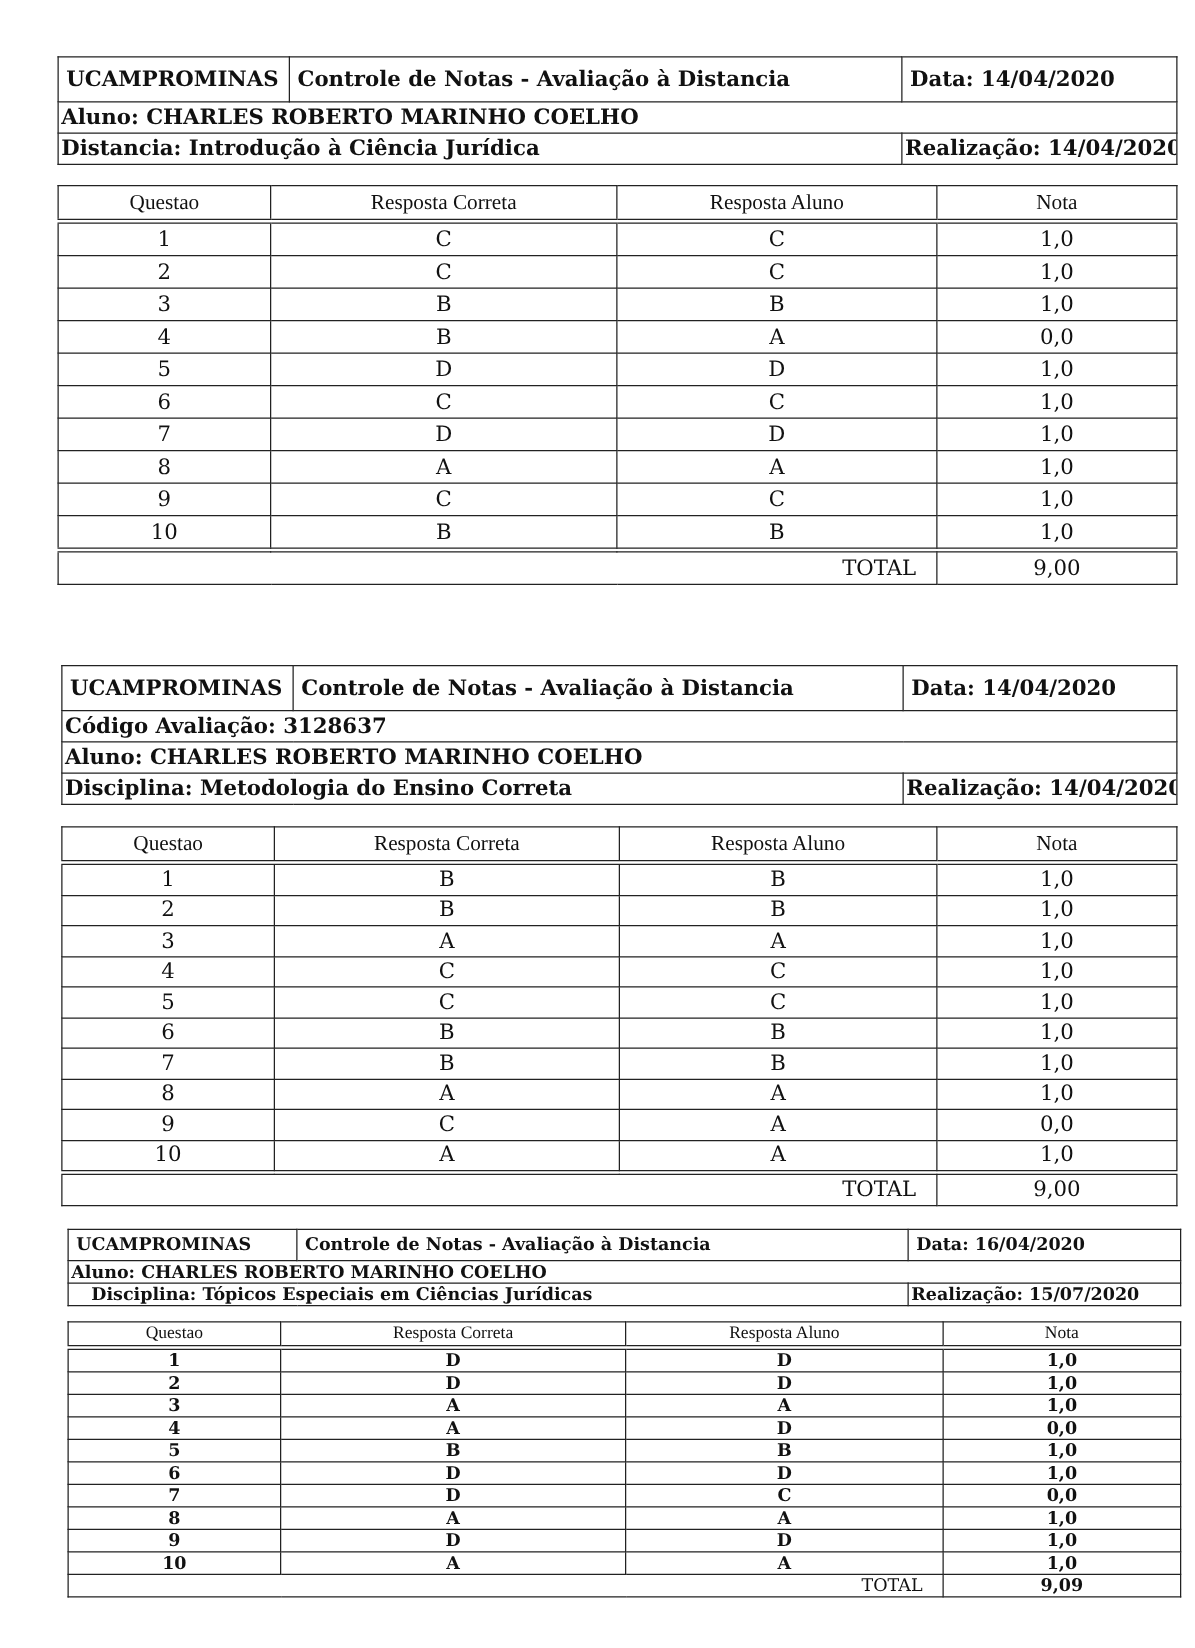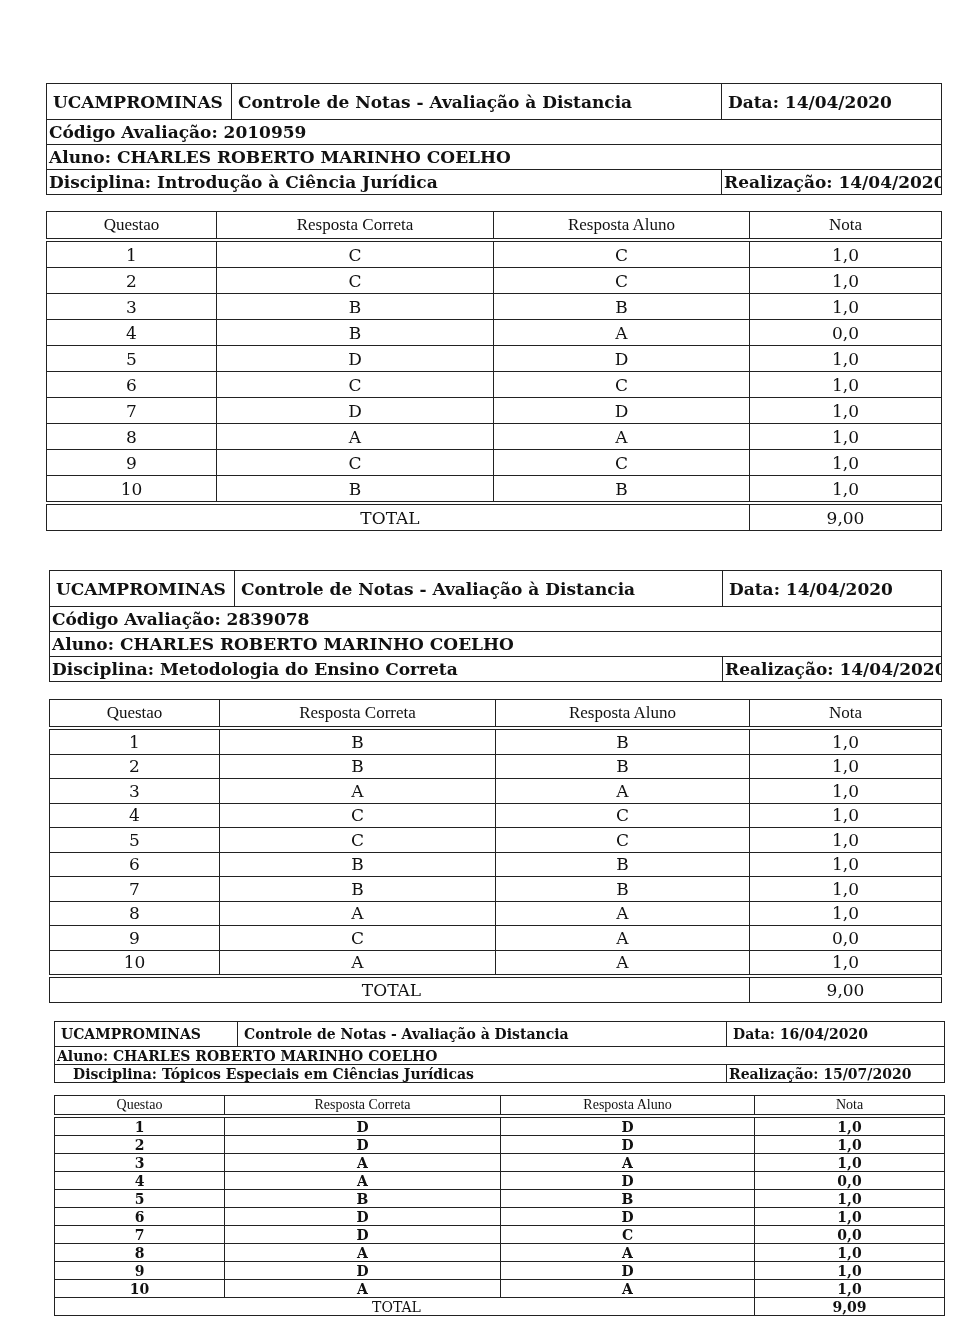--- a/index.html
+++ b/index.html
@@ -1,22 +1,22 @@
 <!DOCTYPE html>
 <html><head>
 <meta charset="utf-8">
 <style>
   html, body { margin: 0; padding: 0; background: #ffffff; }
   body { width: 956px; height: 1318px; position: relative; font-family: "DejaVu Serif", "Liberation Serif", serif; color: #111; overflow: hidden; }
   .block { position: absolute; }
-  table { border-collapse: collapse; width: 100%; table-layout: fixed; margin-top: 38px; }
+  table { border-collapse: collapse; width: 100%; table-layout: fixed; }
   .hdr td { border: 1.5px solid #222; font-weight: bold; padding: 0 6px; white-space: nowrap; overflow: hidden; }
   .grades th, .grades td { border: 1.5px solid #222; text-align: center; padding: 0; }
   .grades th { font-weight: normal; border-bottom: 4px double #222; font-family: Liberation Serif, serif; }
-  .grades td.total-label { padding-right: 16px; border-right: 1.5px solid #222; }
+  .grades td.total-label { text-align: right; padding-right: 16px; border-right: 1.5px solid #222; }
 
   
   .b1 .hdr td, .b2 .hdr td { font-size: 17px; }
   .b1 .hdr tr.r1 td, .b2 .hdr tr.r1 td { height: 35px; }
   .b1 .hdr tr.rx td, .b2 .hdr tr.rx td { height: 24px; }
   .b1 .grades th, .b2 .grades th { font-size: 17px; height: 26px; }
   .b1 .grades td { font-size: 17px; height: 25px; }
   .b2 .grades td { font-size: 17px; height: 23.5px; }
 
   
@@ -37,27 +37,24 @@
         <col style="width:490px">
         <col>
       </colgroup>
     <tbody>
         <tr class="r1">
       <td>UCAMPROMINAS</td>
       <td>Controle de Notas - Avaliação à Distancia</td>
       <td>Data: 14/04/2020</td>
     </tr>
     <tr class="rx">
-          <td colspan="3" style="padding-left:2px">Código Avaliação: 2010959</td>
-        </tr>
-    <tr class="rx">
           <td colspan="3" style="padding-left:2px">Aluno: CHARLES ROBERTO MARINHO COELHO</td>
         </tr>
     <tr class="rx">
-      <td colspan="2" style="padding-left:2px">Disciplina: Introdução à Ciência Jurídica</td>
+      <td colspan="2" style="padding-left:2px">Distancia: Introdução à Ciência Jurídica</td>
       <td style="padding-left:2px">Realização: 14/04/2020</td>
     </tr>
   </tbody>
     </table>
   <table class="grades" style="margin-top:16px;">
     <colgroup>
         <col style="width:170px">
         <col style="width:277px">
         <col style="width:256px">
         <col>
@@ -146,21 +143,21 @@
         <col style="width:488px">
         <col>
       </colgroup>
     <tbody>
         <tr class="r1">
       <td>UCAMPROMINAS</td>
       <td>Controle de Notas - Avaliação à Distancia</td>
       <td>Data: 14/04/2020</td>
     </tr>
     <tr class="rx">
-          <td colspan="3" style="padding-left:2px">Código Avaliação: 2839078</td>
+          <td colspan="3" style="padding-left:2px">Código Avaliação: 3128637</td>
         </tr>
     <tr class="rx">
           <td colspan="3" style="padding-left:2px">Aluno: CHARLES ROBERTO MARINHO COELHO</td>
         </tr>
     <tr class="rx">
       <td colspan="2" style="padding-left:2px">Disciplina: Metodologia do Ensino Correta</td>
       <td style="padding-left:2px">Realização: 14/04/2020</td>
     </tr>
   </tbody>
     </table>

